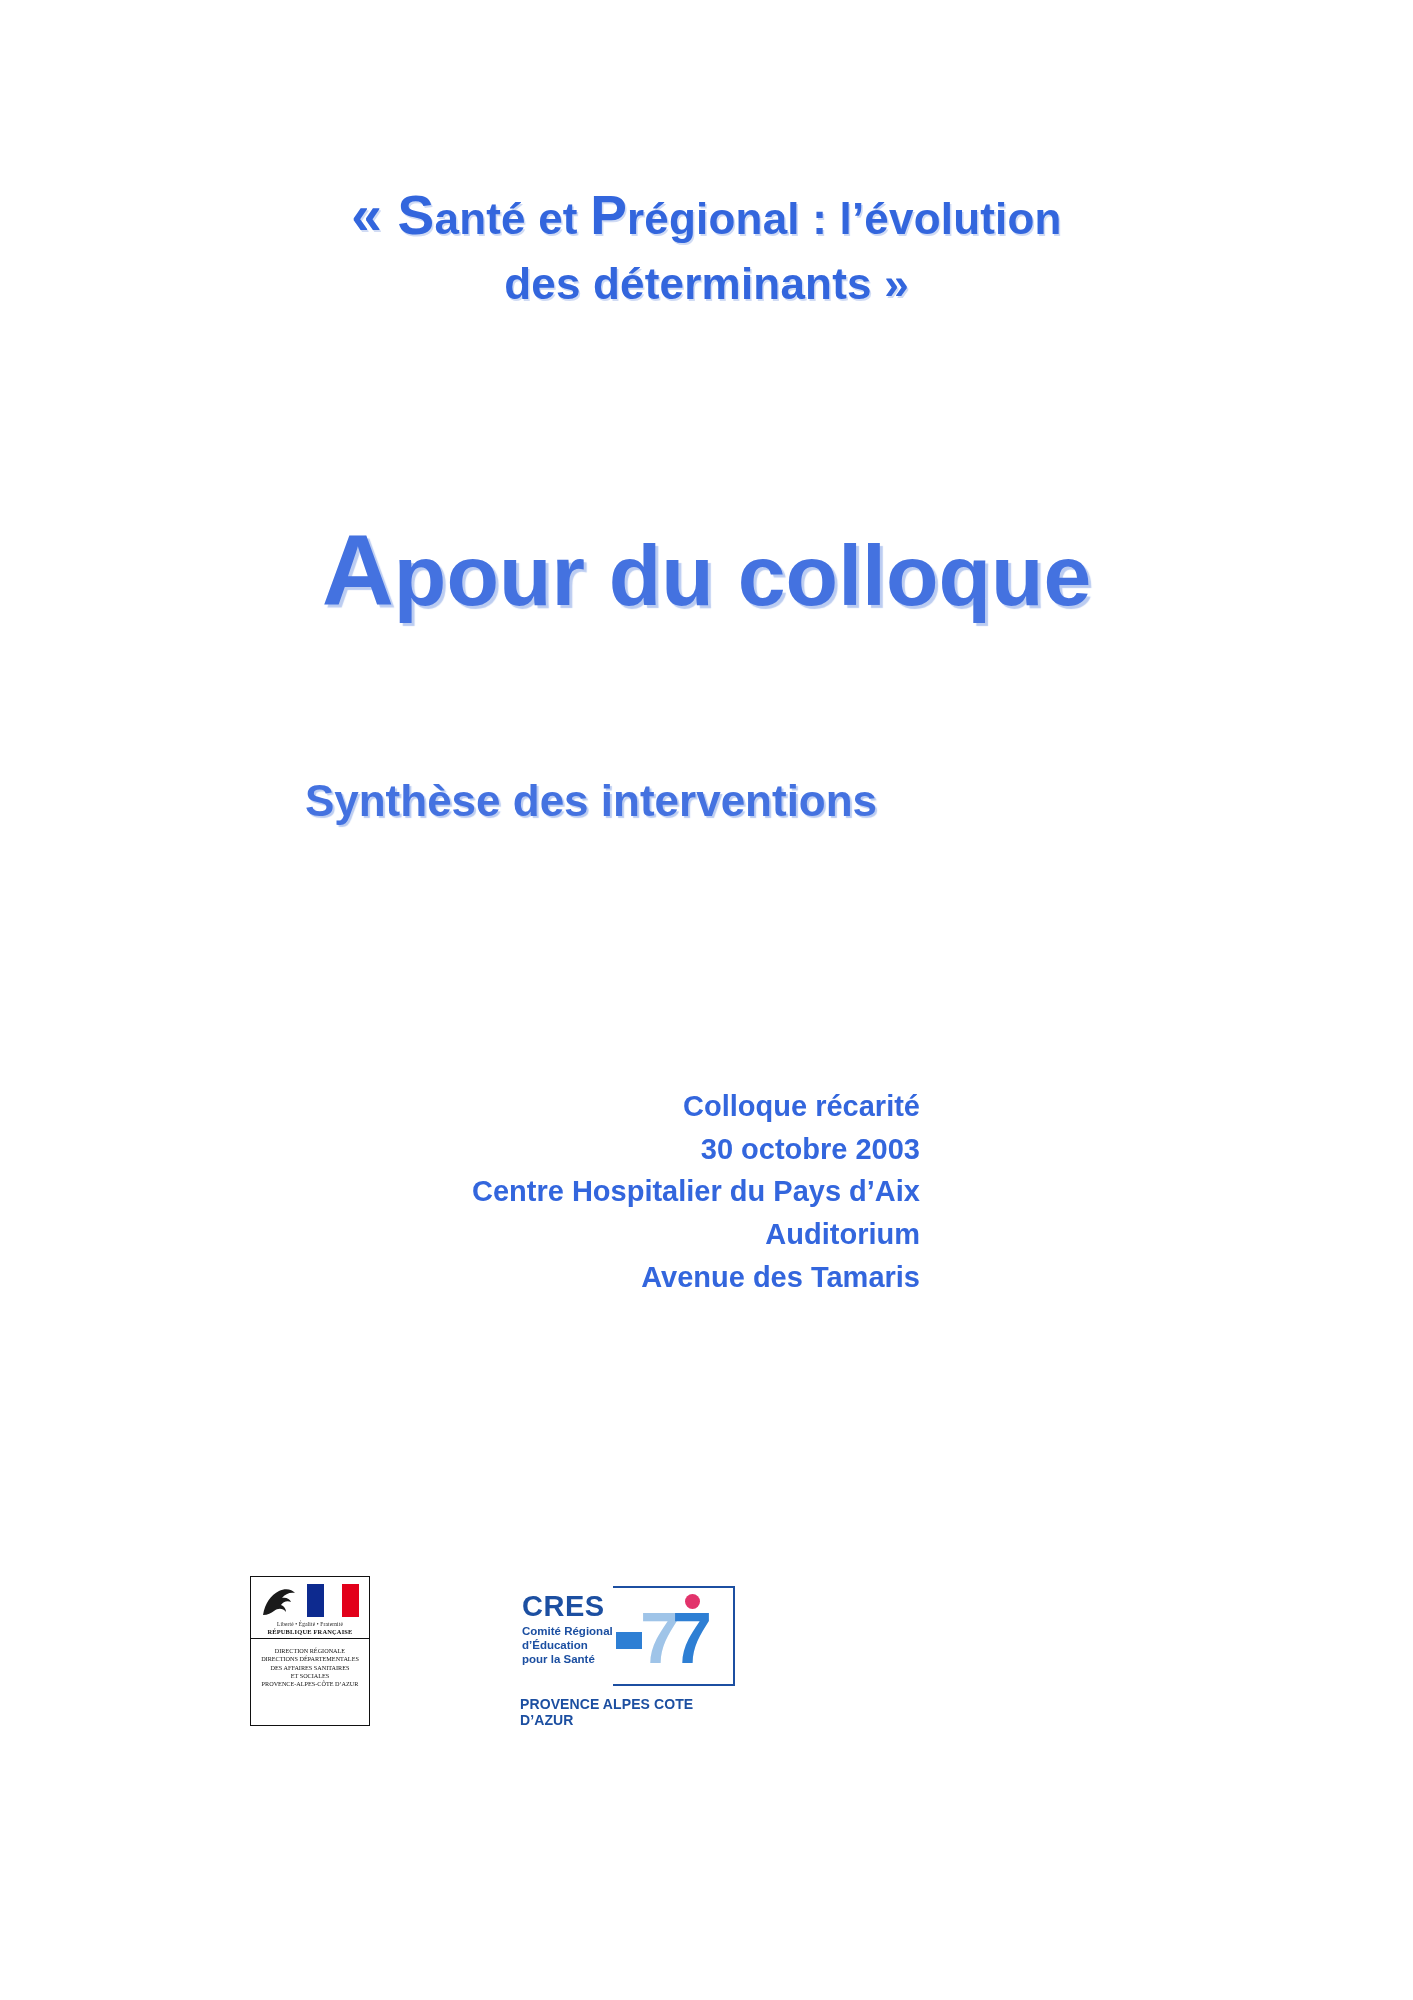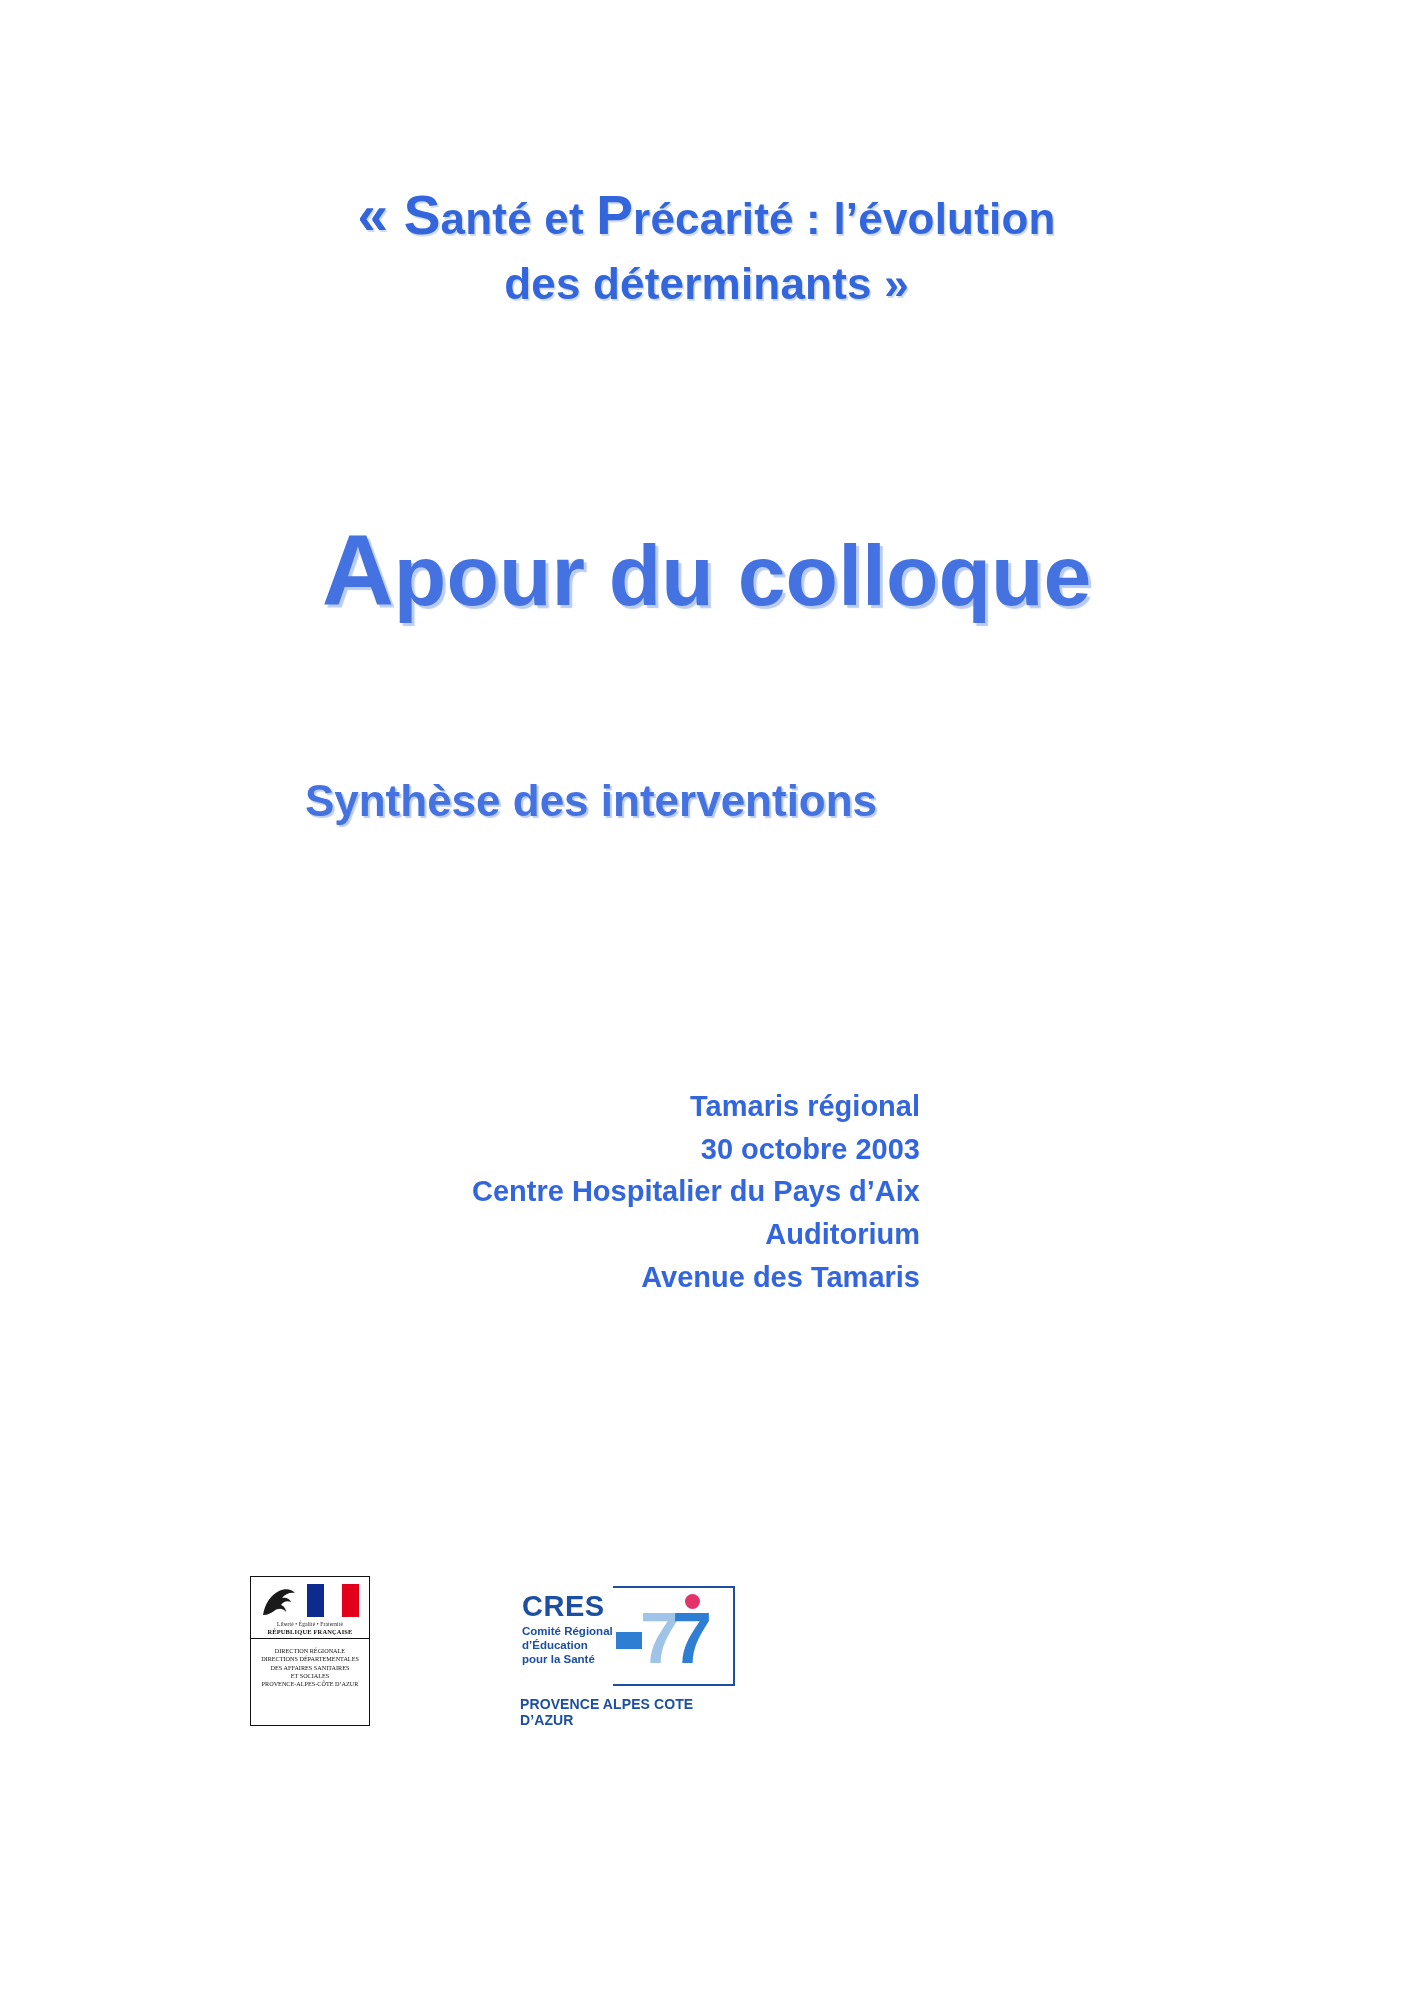--- a/index.html
+++ b/index.html
@@ -284,30 +284,30 @@
     line-height: 56px;
     letter-spacing: 0.5px;
   }
 </style>
 </head>
 <body>
 
 <div class="page">
 
   <div class="doc-title">
-    <div><span class="cap">«  S</span><span>anté et </span><span class="cap">P</span><span>récarité : l’évolution</span></div>
+    <div><span class="cap">«  S</span><span>anté et </span><span class="cap">P</span><span>régional : l’évolution</span></div>
     <div>des déterminants »</div>
   </div>
 
   <div class="main-title"><span class="cap">A</span><span>pour du colloque</span></div>
 
   <div class="subtitle">Synthèse des interventions</div>
 
   <div class="event-info">
-    <div>Tamaris régional</div>
+    <div>Colloque récarité</div>
     <div>30 octobre 2003</div>
     <div>Centre Hospitalier du Pays d’Aix</div>
     <div>Auditorium</div>
     <div>Avenue des Tamaris</div>
   </div>
 
   <div class="logos">
 
     <div class="logo-rf">
       <div class="flag-wrap">

